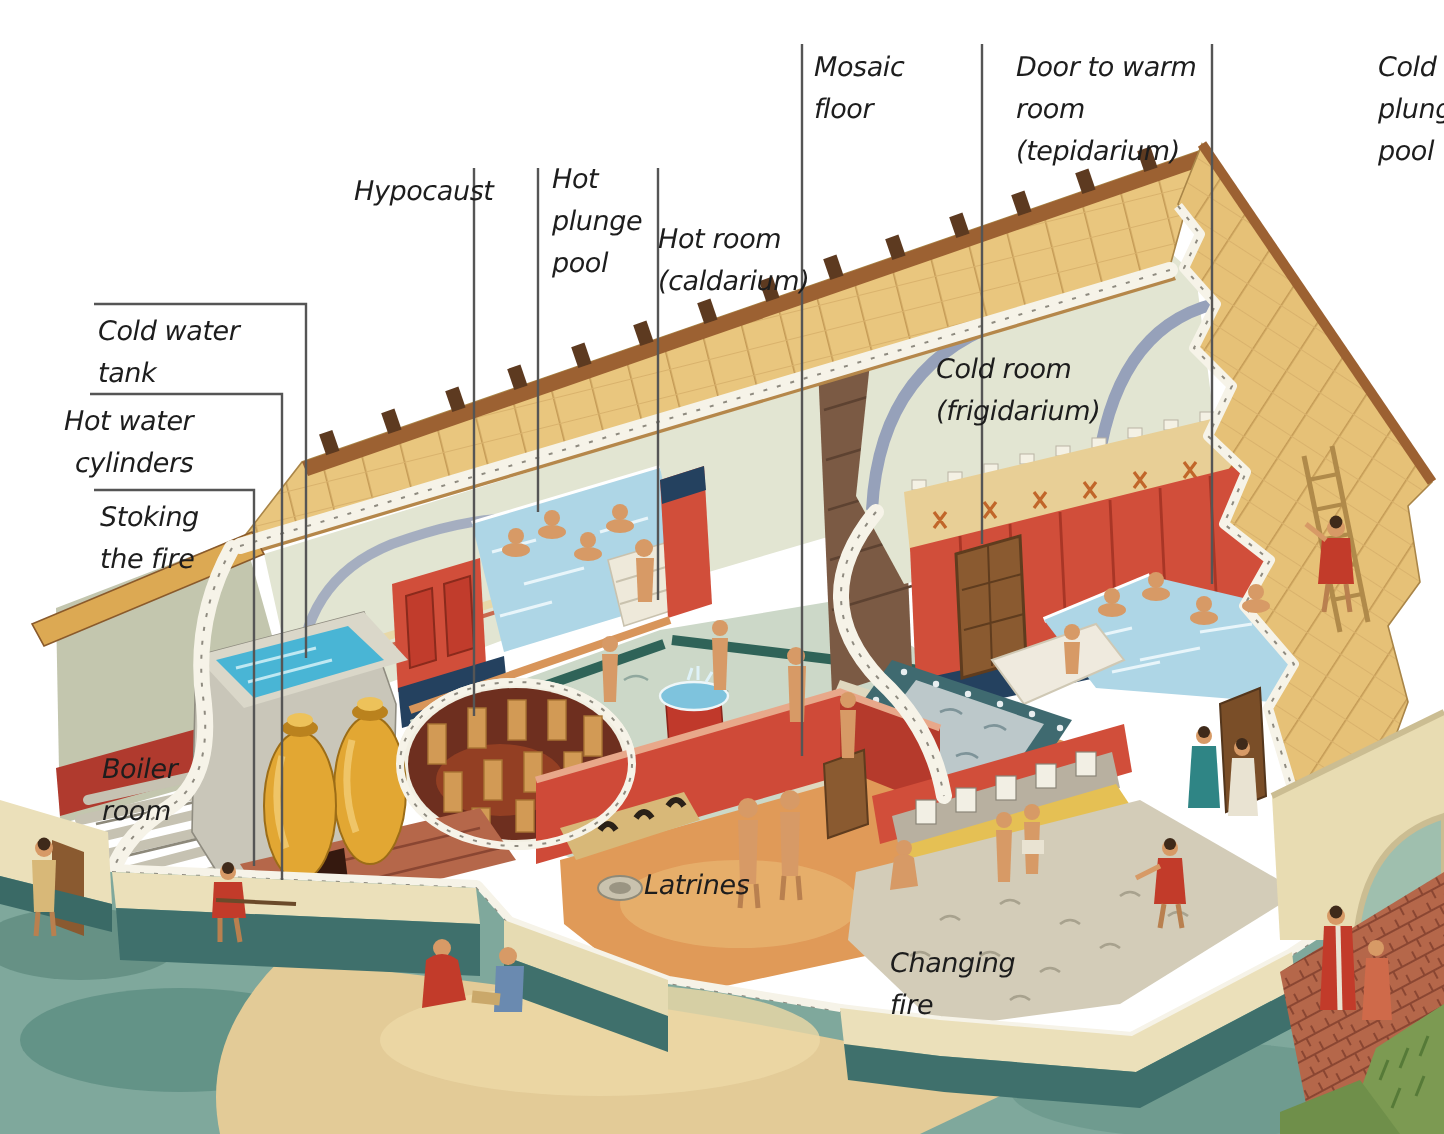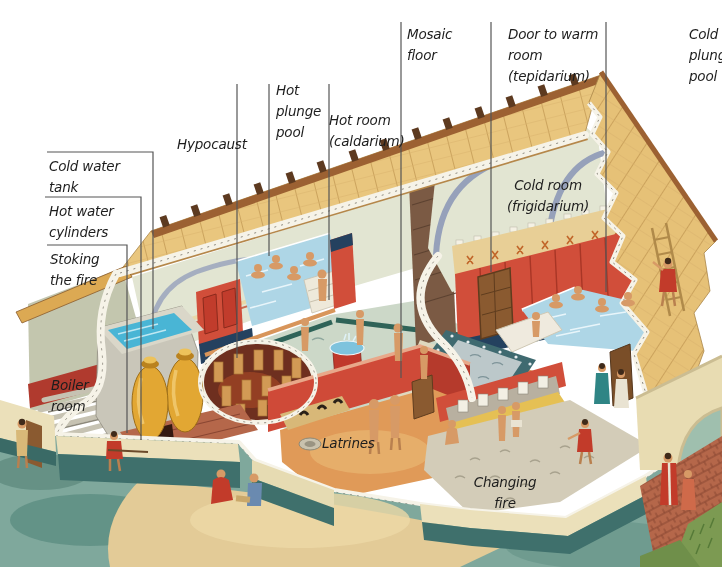--- a/index.html
+++ b/index.html
@@ -2,21 +2,21 @@
 <html style="--roof_tile: #e9c67e; --roof_beam: #9c6132; --wall_red: #d14e3a; --dado_navy: #24415f; --pool_water: #aed6e6; --vault: #e2e5d2; --jar_amber: #e2a733; --ground_teal: #7fa89c; --sand: #e3cb97; --cream_wall: #ebe0ba; --mosaic: #ccd8c8; --brick: #b5674a; --grass: #7c9a52; --label_ink: #1d1d1d; --leader_line: #555555;"><head>
 <meta charset="utf-8">
 <style>
   html,body{margin:0;padding:0;background:#fff;}
   #stage{position:relative;width:722px;height:567px;background:#d946ef;overflow:hidden;
          font-family:"DejaVu Sans",sans-serif;padding-left:17px;}
   #scene,#lines{position:absolute;left:0;top:0;}
   #lines{pointer-events:none;}
   .label{position:absolute;font-style:italic;font-size:13.5px;line-height:21px;
          color:var(--label_ink,#1d1d1d);white-space:pre-line;letter-spacing:-0.2px;}
-  .label.center{text-align:center;}
+  .label.center{text-align:left;}
   .skin{fill:#d79a66;}
   .hair{fill:#3f2a1a;}
   .c-red{fill:var(--wall_red,#d14e3a);}
   .c-navy{fill:var(--dado_navy,#24415f);}
   .c-water{fill:var(--pool_water,#aed6e6);}
   .c-vault{fill:var(--vault,#e2e5d2);}
   .c-jar{fill:var(--jar_amber,#e2a733);}
   .c-ground{fill:var(--ground_teal,#7fa89c);}
   .c-sand{fill:var(--sand,#e3cb97);}
   .c-cream{fill:var(--cream_wall,#ebe0ba);}
@@ -448,29 +448,29 @@
   <path class="leader" d="M606,22 L606,292"></path>
 </svg>
 
 <div class="label" style="left:407px;top:24px;">Mosaic
 floor</div>
 <div class="label" style="left:508px;top:24px;">Door to warm
 room
 (tepidarium)</div>
 <div class="label" style="left:645px;top:24px;margin-left:44px;">Cold plunge
 pool</div>
-<div class="label" style="left:177px;top:86px;margin-top:48px;">Hypocaust</div>
+<div class="label" style="left:177px;top:86px;">Hypocaust</div>
 <div class="label" style="left:276px;top:80px;">Hot
 plunge
 pool</div>
 <div class="label" style="left:329px;top:86px;margin-top:24px;">Hot room
 (caldarium)</div>
 <div class="label" style="left:49px;top:156px;">Cold water
 tank</div>
-<div class="label" style="left:49px;top:201px;">Hot water
+<div class="label" style="left:32px;top:201px;text-align:right;">Hot water
 cylinders</div>
 <div class="label" style="left:50px;top:249px;">Stoking
 the fire</div>
 <div class="label" style="left:51px;top:344px;margin-top:31px;">Boiler
 room</div>
 <div class="label center" style="left:468px;top:175px;width:160px;">Cold room
 (frigidarium)</div>
 <div class="label" style="left:322px;top:433px;">Latrines</div>
 <div class="label center" style="left:445px;top:472px;width:120px;">Changing
 fire</div>

